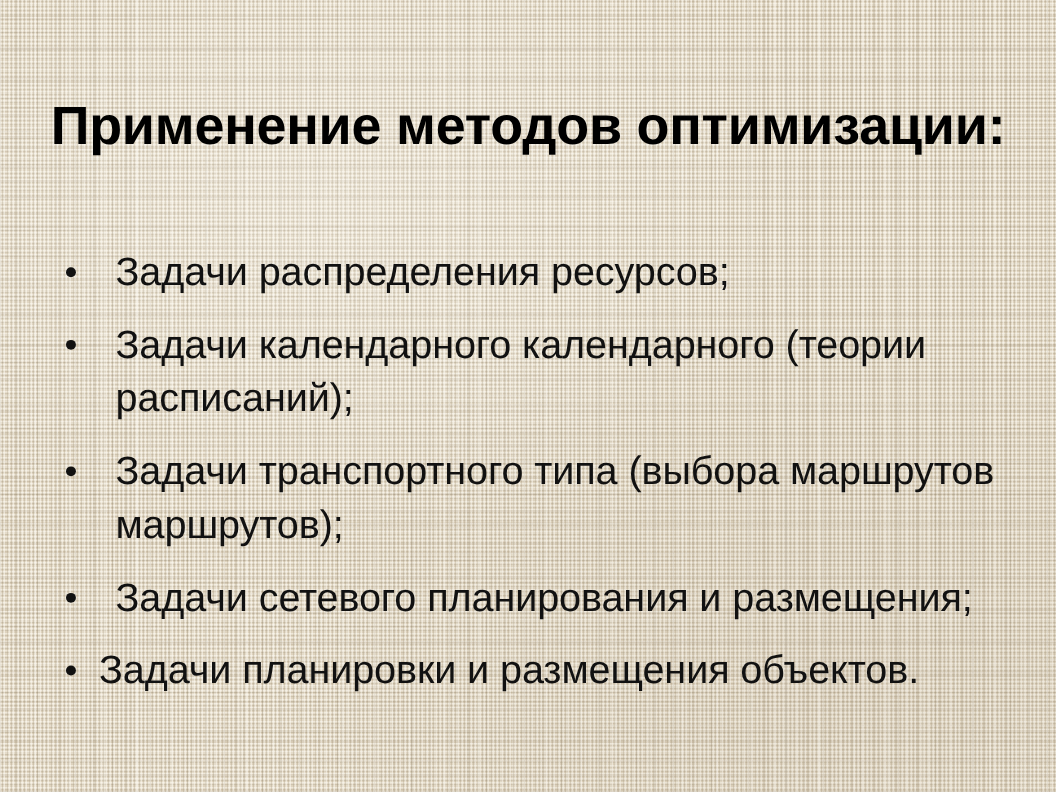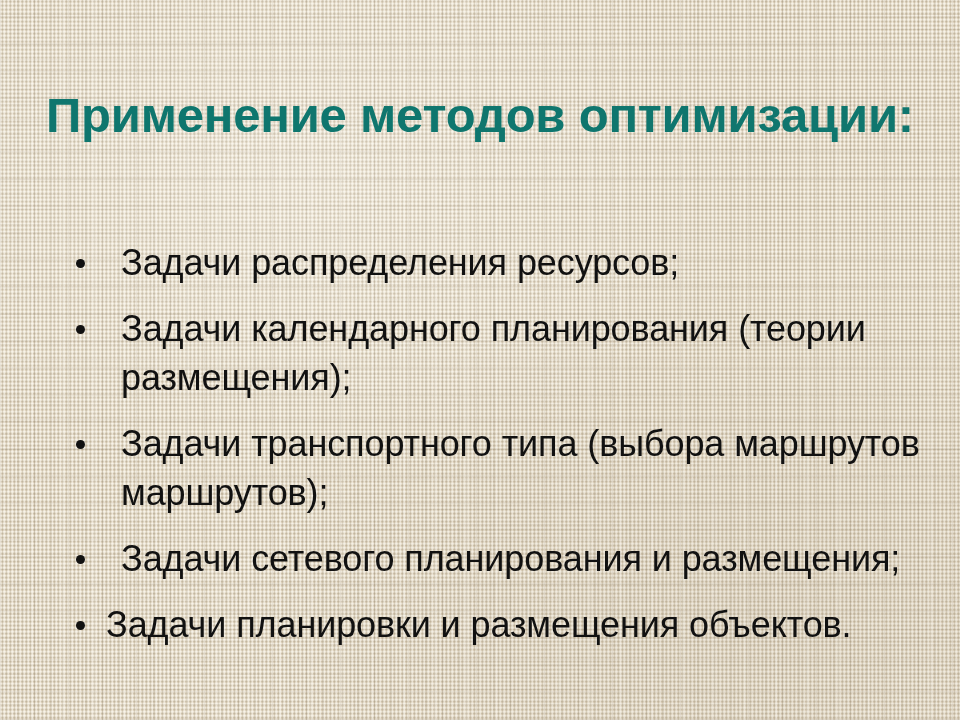--- a/index.html
+++ b/index.html
@@ -98,31 +98,31 @@
   }
 
   .slide-title {
     position: absolute;
     left: 0;
     right: 0;
     top: 54px;
     text-align: center;
     font-size: 49px;
     font-weight: bold;
-    color: #0f766e;
+    color: #000000;
     letter-spacing: -0.2px;
     white-space: nowrap;
   }
 
   .bullet-list {
     position: absolute;
     left: 52px;
     top: 222px;
     width: 866px;
-    margin: 16px;
+    margin: 0;
     padding: 0;
     list-style: none;
   }
 
   .bullet-item {
     position: relative;
     padding-left: 53px;
     margin-bottom: 17px;
     font-size: 36px;
     line-height: 49px;
@@ -164,21 +164,21 @@
 
     <ul class="bullet-list">
 
       <li class="bullet-item">
         <span class="bullet-dot"></span>
         <span class="bullet-text">Задачи распределения ресурсов;</span>
       </li>
 
       <li class="bullet-item">
         <span class="bullet-dot"></span>
-        <span class="bullet-text">Задачи календарного планирования (теории размещения);</span>
+        <span class="bullet-text">Задачи календарного календарного (теории расписаний);</span>
       </li>
 
       <li class="bullet-item">
         <span class="bullet-dot"></span>
         <span class="bullet-text">Задачи транспортного типа (выбора маршрутов маршрутов);</span>
       </li>
 
       <li class="bullet-item">
         <span class="bullet-dot"></span>
         <span class="bullet-text">Задачи сетевого планирования и размещения;</span>

